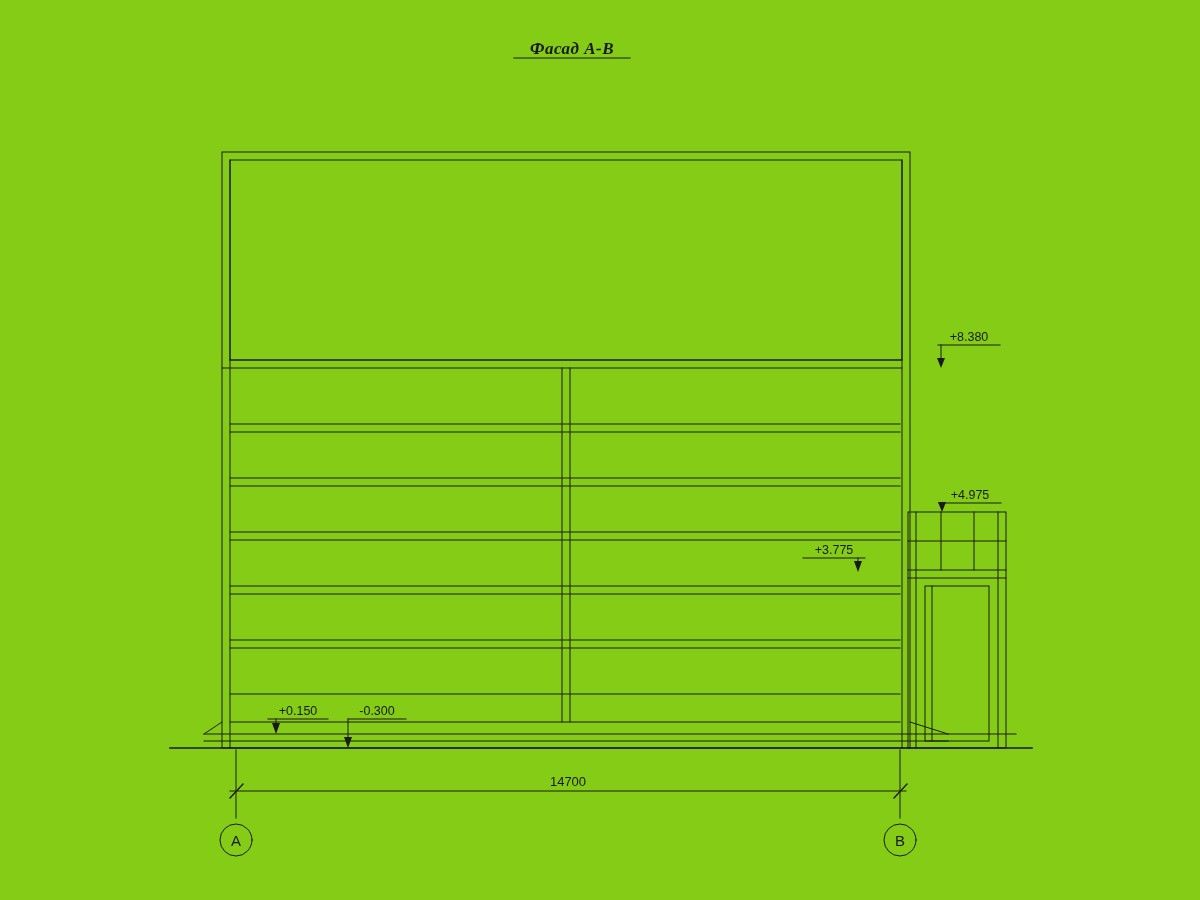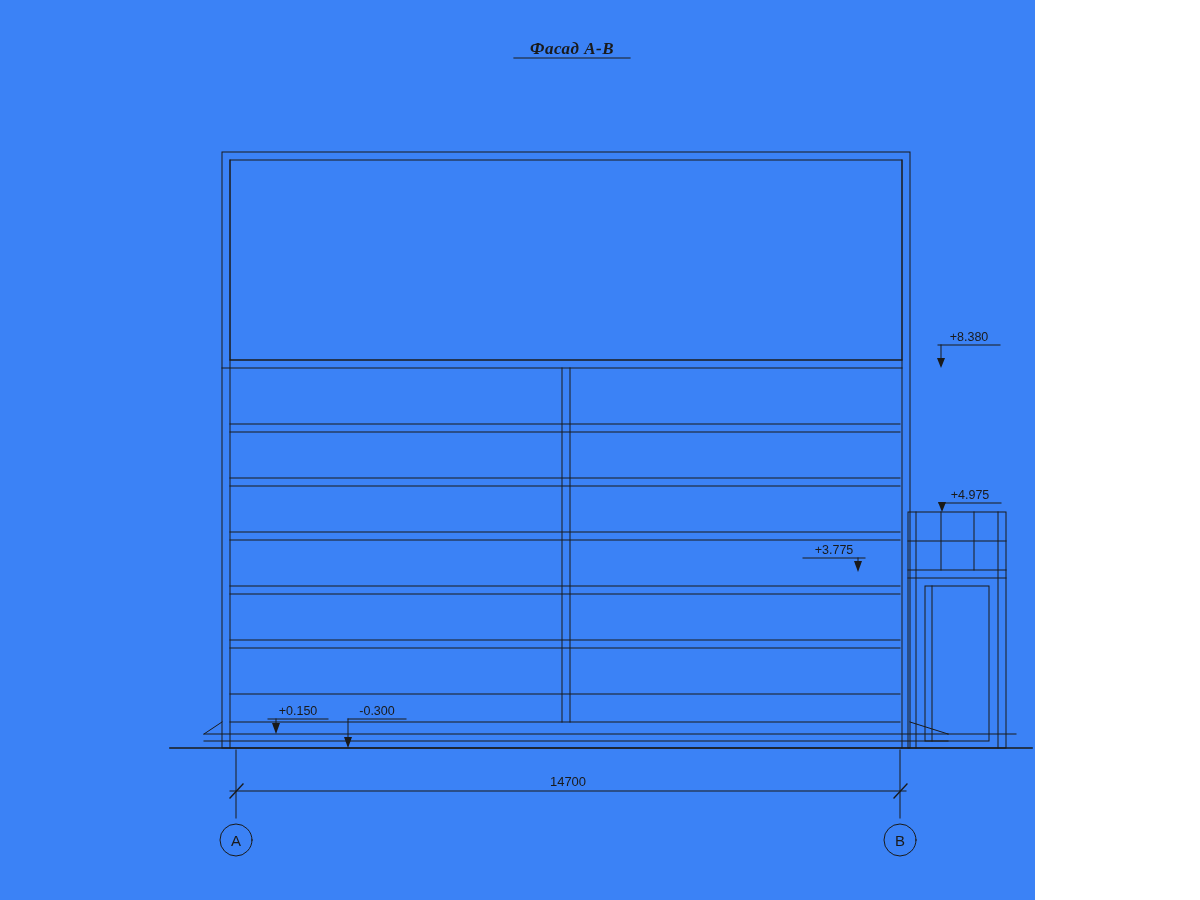--- a/index.html
+++ b/index.html
@@ -9,24 +9,23 @@
   }
   body {
     width: 1200px;
     height: 900px;
     overflow: hidden;
     font-family: "Liberation Sans", sans-serif;
     color: #000000;
   }
   #sheet {
     position: relative;
-    width: 1012px;
+    width: 1200px;
     height: 900px;
-    background: #3b82f6;
-    padding-left: 23px;
+    background: #84cc16;
   }
   #drawing-svg {
     position: absolute;
     left: 0;
     top: 0;
     width: 1200px;
     height: 900px;
   }
   .ttl {
     font-family: "Liberation Serif", serif;

